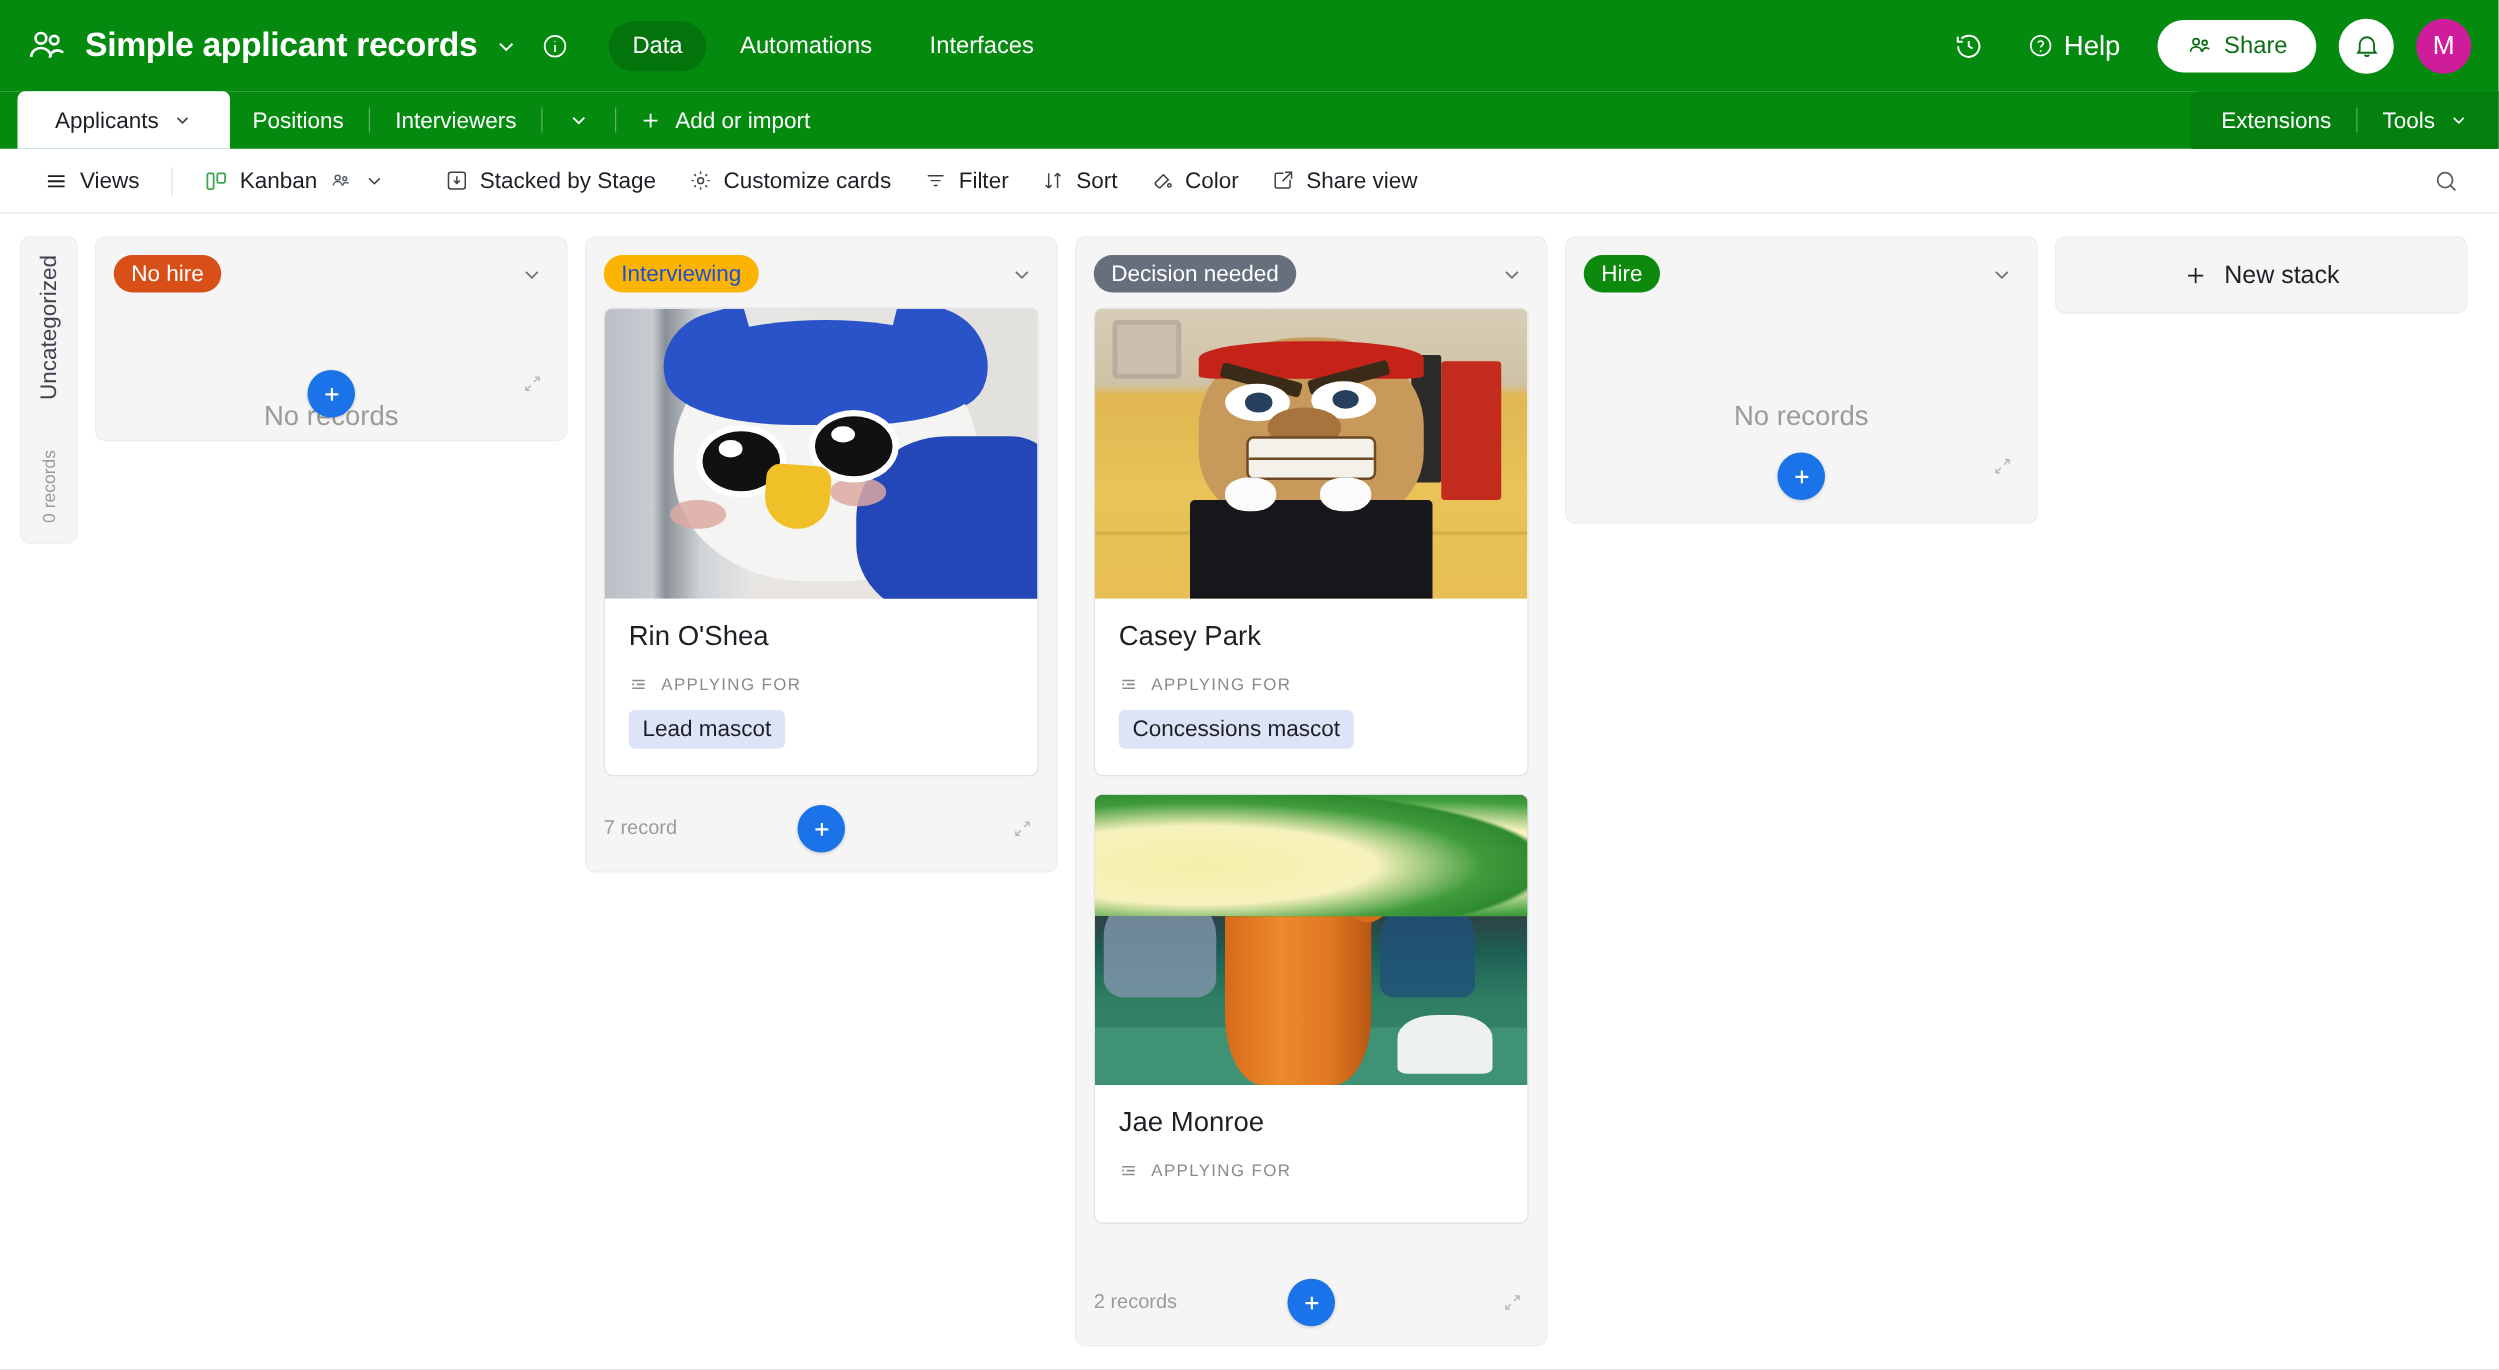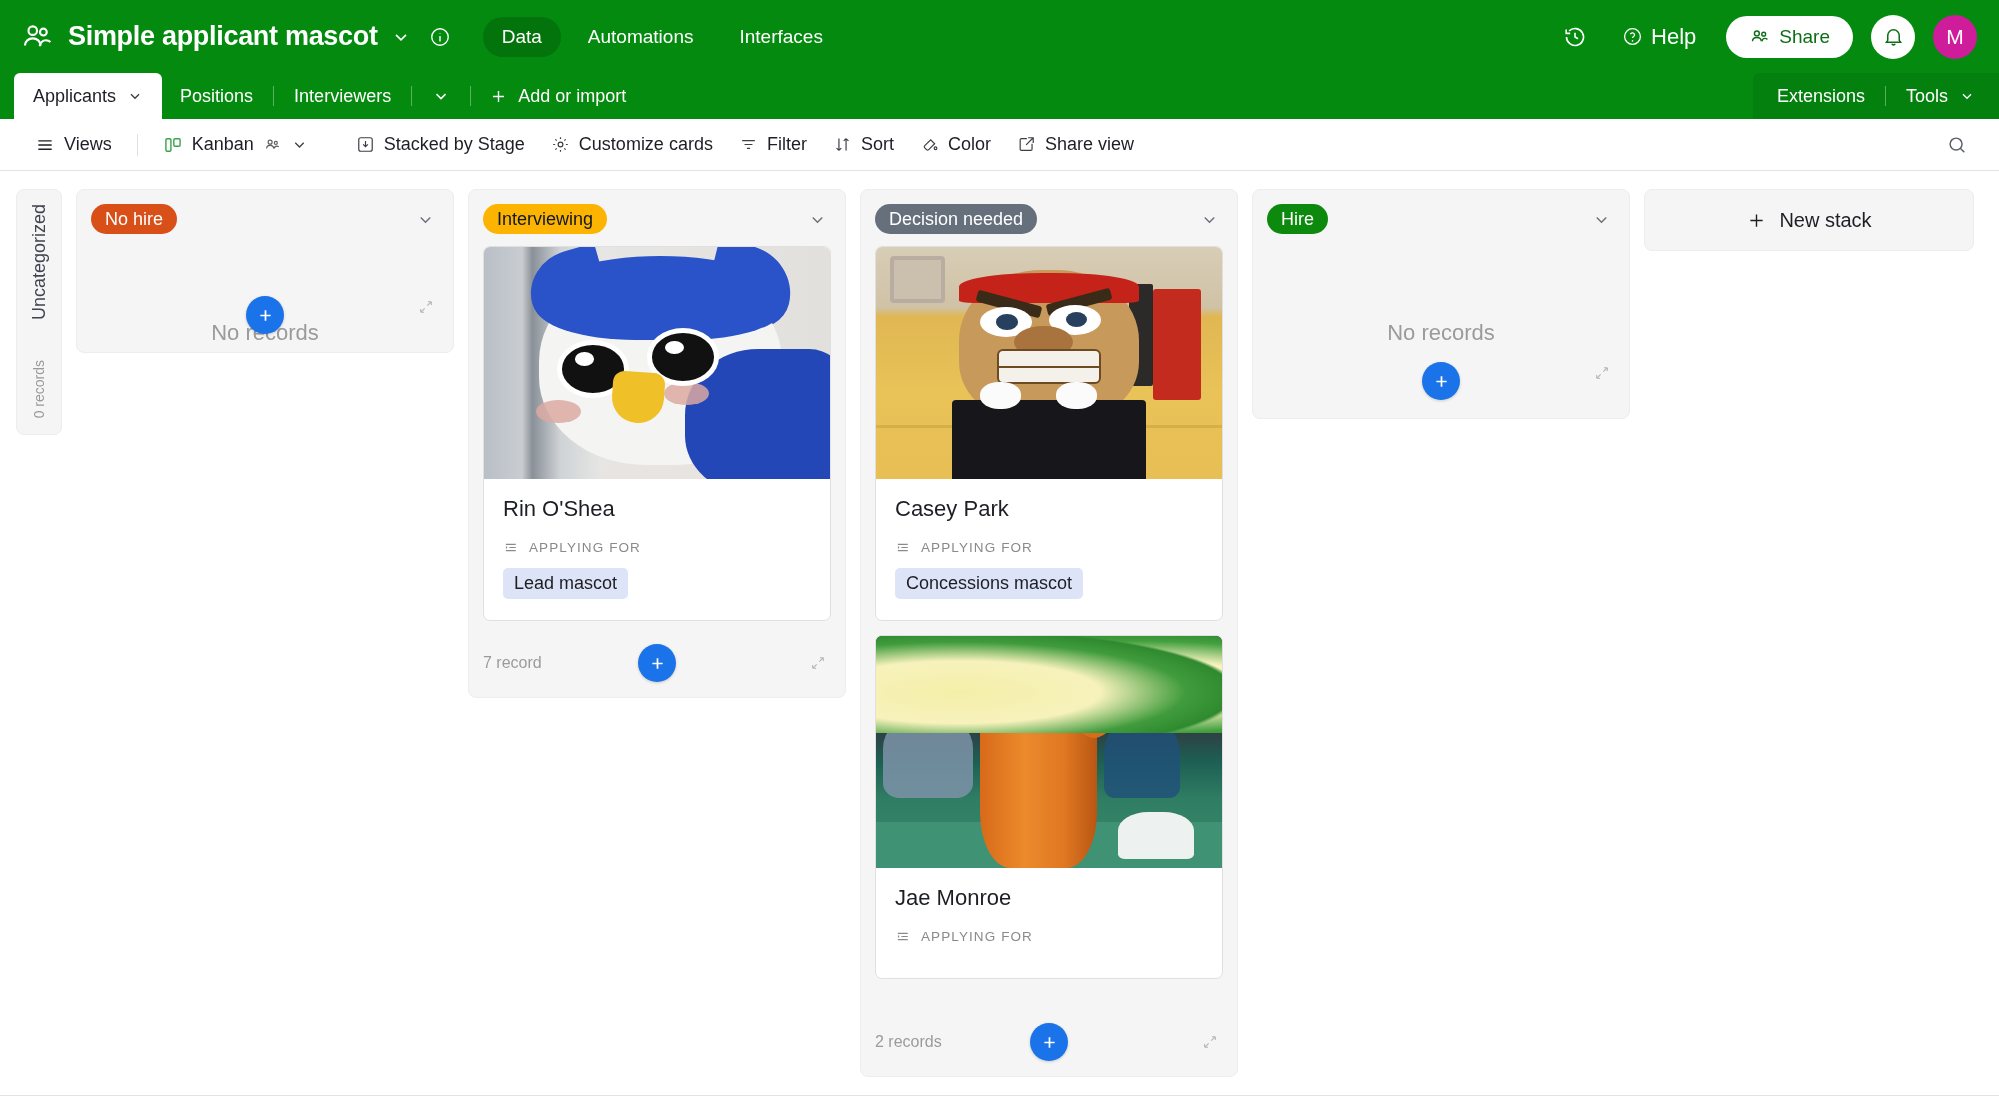--- a/index.html
+++ b/index.html
@@ -100,21 +100,21 @@
     padding: 0 18px;
     font-size: 18px;
     color: #ffffff;
     white-space: nowrap;
     cursor: pointer;
   }
   .tab.active {
     background: #ffffff;
     color: #1d1f25;
     border-radius: 6px 6px 0 0;
-    padding: 0 19px;
+    padding: 0 30px;
   }
   .tab .tchev { margin-left: 11px; display:inline-flex; }
   .tabsep {
     width: 1px; height: 20px;
     background: rgba(255,255,255,0.35);
     align-self: center;
     margin: 0 2px;
   }
   .tab-add {
     display: flex; align-items: center; gap: 10px;
@@ -213,21 +213,21 @@
   }
   .badge {
     display: inline-flex; align-items: center;
     height: 30px;
     padding: 0 14px;
     border-radius: 15px;
     font-size: 18px;
     color: #ffffff;
     white-space: nowrap;
   }
-  .badge.dark-text { color: #0f172a; }
+  .badge.dark-text { color: #1d4ed8; }
   .stack-chev { cursor: pointer; padding: 4px; display:flex; }
 
   .stack-body { flex: 1 1 auto; position: relative; }
 
   .empty-msg {
     text-align: center;
     color: #9b9b9b;
     font-size: 22px;
     padding-top: 74px;
   }
@@ -383,21 +383,21 @@
 
 <div class="appbar">
   <span class="brand-icon">
     <svg viewBox="0 0 24 24" width="34" height="34" fill="none" stroke="#ffffff" stroke-width="1.5">
       <circle cx="9" cy="7.5" r="3"></circle>
         <path d="M3.5 18c0-3 2.5-5 5.5-5s5.5 2 5.5 5"></path>
       <circle cx="16.5" cy="8.5" r="2.4"></circle>
         <path d="M14 18.5c0-2.4 2-4.2 4.3-4.2 1.3 0 2.4.5 3.2 1.3"></path>
     </svg>
   </span>
-  <span class="brand-title">Simple applicant mascot</span>
+  <span class="brand-title">Simple applicant records</span>
   <span class="chev-white">
     <svg viewBox="0 0 24 24" width="20" height="20" fill="none" stroke="#ffffff" stroke-width="2">
         <path d="M6 9.5l6 6 6-6"></path>
       </svg>
   </span>
   <span class="info-icon">
     <svg viewBox="0 0 24 24" width="22" height="22" fill="none" stroke="#ffffff" stroke-width="1.5">
       <circle cx="12" cy="12" r="9"></circle>
         <path d="M12 11v6M12 7.6v.6"></path>
     </svg>

